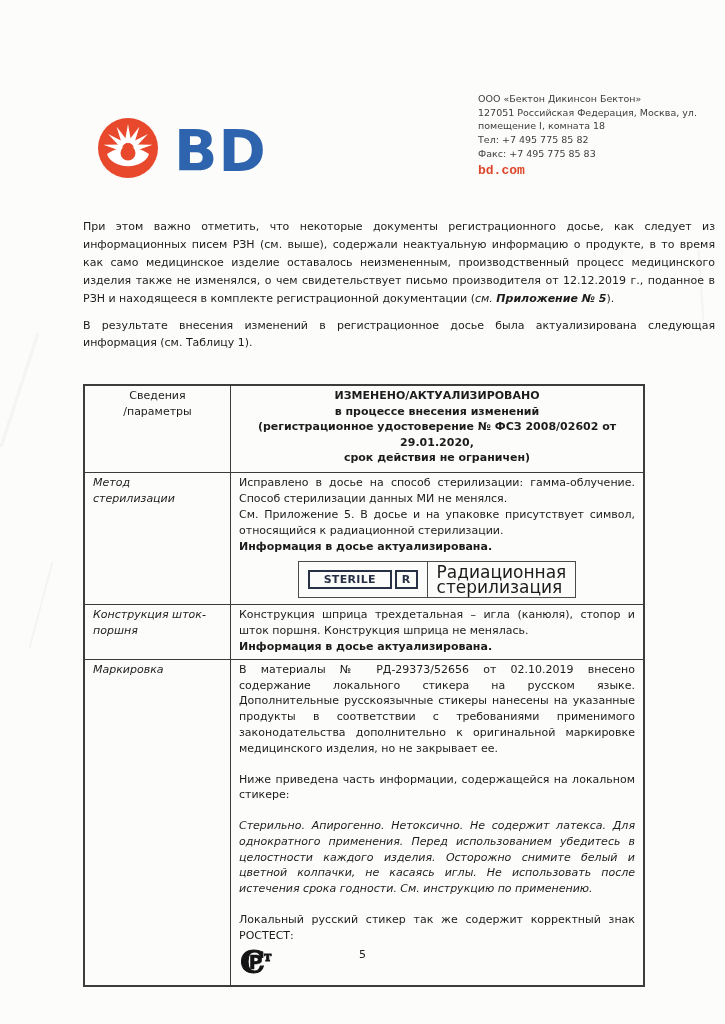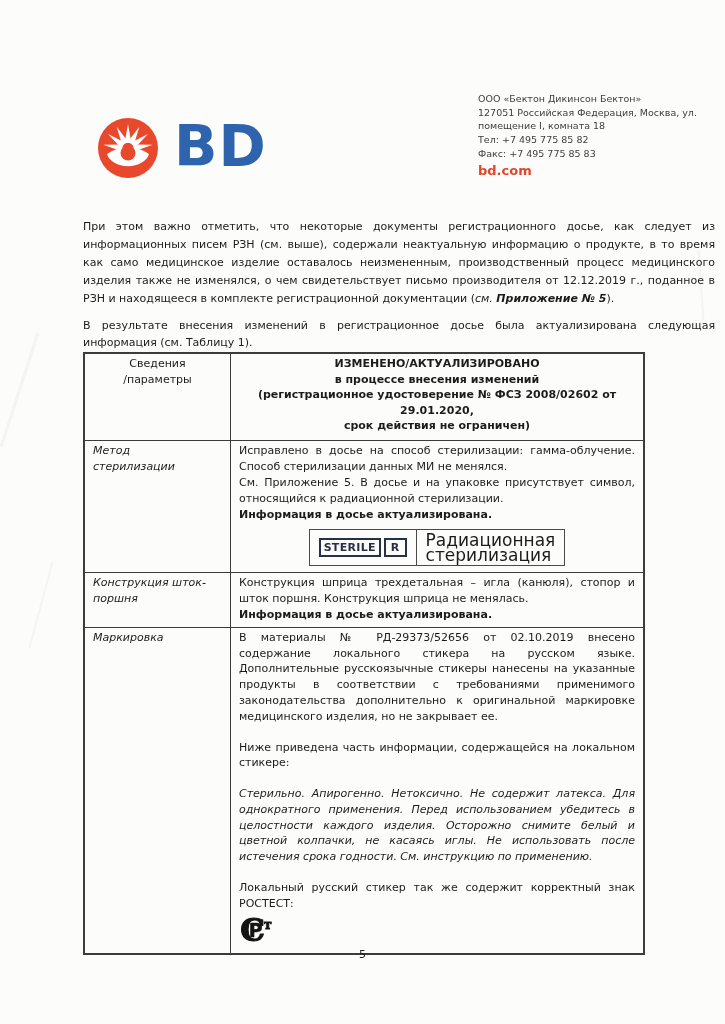--- a/index.html
+++ b/index.html
@@ -16,23 +16,23 @@
   .scan-artifact{position:absolute;background:rgba(90,90,90,0.05);pointer-events:none;}
   .sa1{left:18px;top:330px;width:3px;height:120px;transform:rotate(18deg);}
   .sa2{left:40px;top:560px;width:2px;height:90px;transform:rotate(15deg);border-radius:2px;}
   .sa3{left:700px;top:250px;width:2px;height:70px;transform:rotate(-4deg);}
 
   
   .contact{
     position:absolute;left:478px;top:92px;width:230px;
     font-size:9.5px;line-height:13.7px;color:#3d3d3d;
   }
-  .contact .website{font-size:13px;font-weight:bold;margin-top:3px;}
-
-  .logo-row{position:absolute;left:96px;top:116px;display:flex;align-items:center;}
+  .contact .website{font-size:13px;font-weight:bold;margin-top:3px;font-family:Liberation Mono, monospace;}
+
+  .logo-row{position:absolute;left:96px;top:116px;display:flex;align-items:flex-end;}
   .logo-mark{display:block;}
   .logo-text{
     font-weight:bold;font-size:57px;line-height:1;
     letter-spacing:1px;margin-left:14px;margin-top:-4px;
   }
 
   
   .main{position:absolute;left:83px;top:210px;width:632px;}
   .para{
     margin:0;font-size:11px;line-height:17.9px;
@@ -42,21 +42,21 @@
   .p2{margin-top:9px;}
   .ital{font-style:italic;}
   .bold-ital{font-style:italic;font-weight:bold;}
   .caption{margin-top:17px;margin-bottom:9px;font-style:italic;font-size:11px;}
 
   
   table.doc{
     border-collapse:collapse;width:562px;
     font-size:11px;line-height:15.8px;
   }
-  table.doc, table.doc td{border:1px solid #3c3c3c;}
+  table.doc, table.doc td{border:1px solid #3c3c3c;margin-top:32px;}
   table.doc{border-width:2px;}
   table.doc td{padding:2px 8px 4px 8px;vertical-align:top;}
   td.col-label{width:129px;font-style:italic;}
   td.th1{
     text-align:center;vertical-align:middle;font-style:normal;
     white-space:pre-line;height:80px;
   }
   td.th2{
     text-align:center;vertical-align:middle;font-weight:bold;
     white-space:pre-line;line-height:15.5px;
@@ -66,21 +66,21 @@
   .gap{height:15px;}
 
   
   .symbol-wrap{display:flex;justify-content:center;margin-top:7px;margin-bottom:2px;}
   table.symbol{border-collapse:collapse;}
   table.symbol td{border:1px solid #4a4a4a;padding:3px 9px;vertical-align:middle;}
   .sterile-glyph{display:flex;align-items:center;color:#273044;}
   .st-box{
     display:inline-block;border:2.5px solid #273044;
     font-weight:bold;font-size:11px;line-height:13px;
-    padding:1px 3px;letter-spacing:0.3px;
+    padding:1px 14px;letter-spacing:0.3px;
   }
   .st-r{margin-left:3px;padding:1px 5px;}
   .symbol-caption{white-space:pre-line;font-size:17px;line-height:14.5px;}
 
   .rostest{margin-top:1px;height:32px;}
 
   .page-num{
     position:absolute;left:0;right:0;top:948px;
     text-align:center;font-size:11px;
   }

